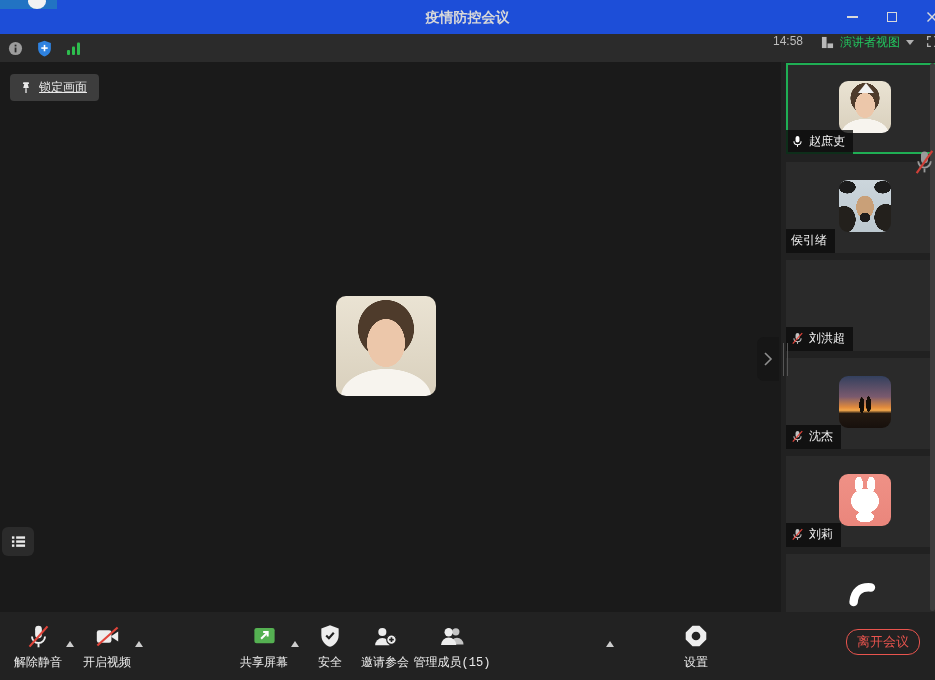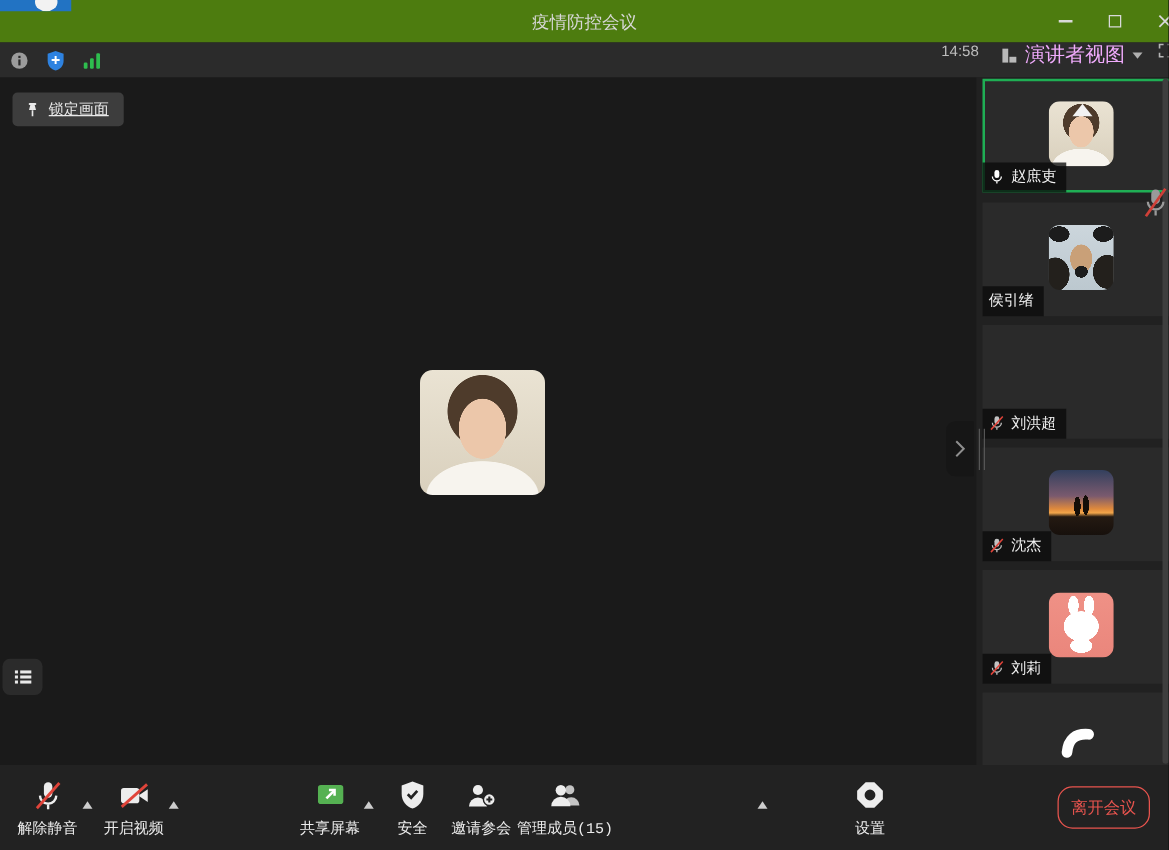--- a/index.html
+++ b/index.html
@@ -1,35 +1,35 @@
 <!DOCTYPE html>
 <html><head>
 <meta charset="utf-8">
 <style>
   * { box-sizing: border-box; margin: 0; padding: 0; }
   body { background:#000; font-family:"Liberation Sans","DejaVu Sans",sans-serif; }
   .window { position:relative; width:935px; height:680px; background:#1a1a1a; overflow:hidden; color:#e9e9e9; }
 
   
-  .titlebar { position:absolute; left:0; top:0; width:935px; height:34px; background:#4d7c0f; }
+  .titlebar { position:absolute; left:0; top:0; width:935px; height:34px; background:#1d4ed8;font-weight:bold; }
   .peek { position:absolute; left:0; top:0; width:57px; height:9px; background:#2273c3; overflow:hidden; }
   .peek-circle { position:absolute; left:28px; top:-6px; width:18px; height:15px; background:#f2f2f2; border-radius:50%; }
   .title { position:absolute; left:0; top:0; width:100%; height:34px; line-height:34px; text-align:center; font-size:14px; color:#d8d8d8; }
   .win-controls { position:absolute; right:-17px; top:0; height:34px; display:flex; }
   .win-btn { width:40px; height:34px; display:flex; align-items:center; justify-content:center; cursor:pointer; }
   .g-min { width:11px; height:2px; background:#d9d9d9; }
   .g-max { width:10px; height:10px; border:1.3px solid #d9d9d9; }
 
   
   .topbar { position:absolute; left:0; top:34px; width:935px; height:28px; background:#2b2b2b; display:flex; align-items:center; overflow:hidden; }
   .topbar-left { display:flex; align-items:center; gap:13px; padding-left:8px; }
   .topbar-right { position:absolute; right:0; top:0; height:28px; display:flex; align-items:flex-start; }
   .time { font-size:12px; color:#bdbdbd; margin-right:18px; }
   .view-btn { display:flex; align-items:center; gap:6px; margin-right:12px; cursor:pointer; }
-  .view-label { font-size:16px; color:#f0abfc; }
+  .view-label { font-size:12px; color:#22c55e; }
   .caret-down { width:0; height:0; border-left:4px solid transparent; border-right:4px solid transparent; border-top:5px solid #b0b0b0; }
   .fullscreen-wrap { width:10px; height:16px; overflow:hidden; margin-right:-1px; }
 
   
   .stage { position:absolute; left:0; top:62px; width:781px; height:550px; background:#1a1a1a; }
   .lock-btn { position:absolute; left:10px; top:12px; height:27px; padding:0 12px 0 9px; background:#3d3d3d; border-radius:4px; display:flex; align-items:center; gap:6px; cursor:pointer;text-decoration:underline; }
   .lock-label { font-size:12px; color:#eaeaea; }
   .stage-avatar { position:absolute; left:336px; top:234px; width:100px; height:100px; border-radius:10px;
     background:
       radial-gradient(ellipse 19% 24% at 50% 47%, #ecc7aa 99%, transparent 101%),
@@ -88,21 +88,21 @@
       display:flex; align-items:center; justify-content:center; }
   .scrollbar { position:absolute; left:149px; top:1px; width:5px; height:548px; background:#3e3e3e; border-radius:3px; cursor:pointer; }
   .float-mic { position:absolute; left:133px; top:87px; z-index:6; }
 
   
   .bottombar { position:absolute; left:0; top:612px; width:935px; height:68px; background:#222222; z-index:4; }
   .tb-item { position:absolute; top:9px; display:flex; flex-direction:column; align-items:center; cursor:pointer; }
   .tb-icon { height:30px; display:flex; align-items:center; justify-content:center; }
   .tb-label { font-size:12px; color:#ececec; margin-top:3px; white-space:nowrap;font-family:Liberation Mono, monospace; }
   .tb-arrow { position:absolute; top:29px; width:0; height:0; border-left:4.5px solid transparent; border-right:4.5px solid transparent; border-bottom:6px solid #cdcdcd; cursor:pointer; }
-  .leave-btn { position:absolute; left:846px; top:17px; width:74px; height:34px; border:1px solid #e8544e; border-radius:12px; background:transparent; color:#e8544e; font-size:13px; display:flex; align-items:center; justify-content:center; cursor:pointer; font-family:inherit; }
+  .leave-btn { position:absolute; left:846px; top:17px; width:74px; height:26px; border:1px solid #e8544e; border-radius:12px; background:transparent; color:#e8544e; font-size:13px; display:flex; align-items:center; justify-content:center; cursor:pointer; font-family:inherit; }
 </style>
 </head>
 <body>
 
 <div class="window">
 
   <div class="titlebar">
     <div class="peek">
       <div class="peek-circle"></div>
     </div>

